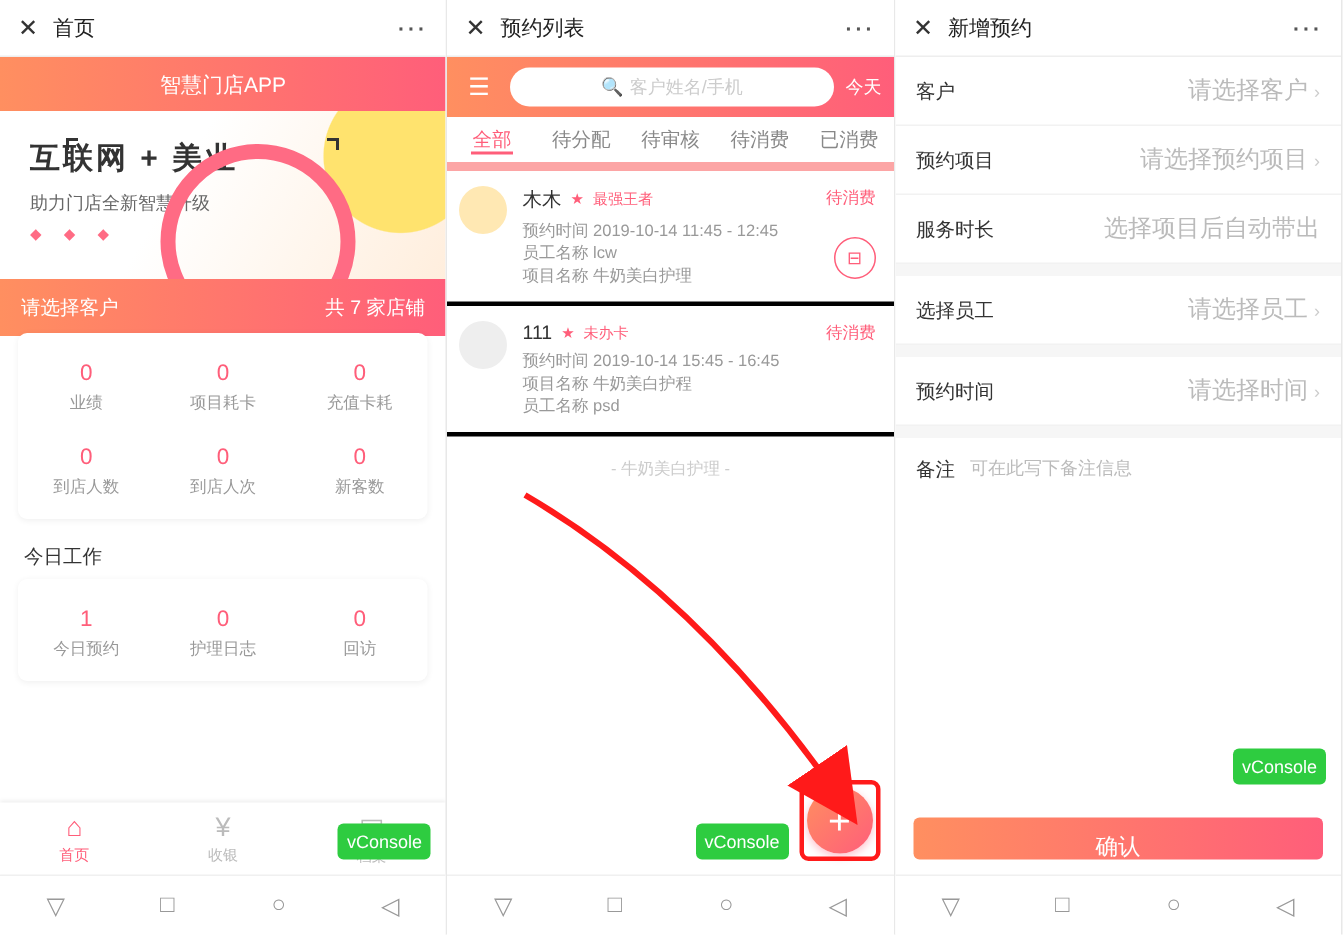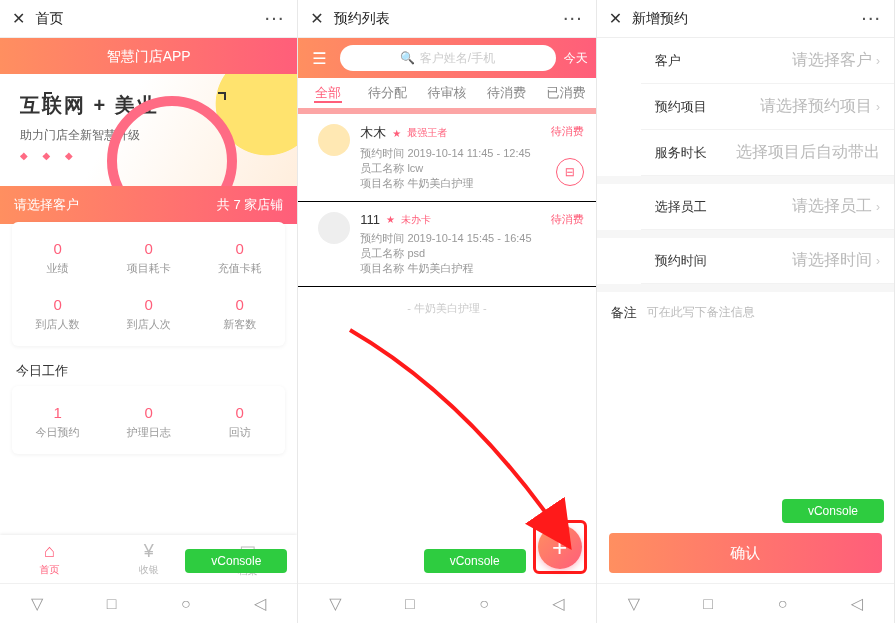--- a/index.html
+++ b/index.html
@@ -30,55 +30,55 @@
 .cell{flex:1;text-align:center;padding:10px 0;}
 .cell .v{color:#ff5e7a;font-size:15px;}
 .cell .l{color:#999;font-size:11px;margin-top:4px;}
 .sectitle{font-size:13px;color:#333;margin:16px 16px 6px;}
 .card2{background:#fff;margin:0 12px;border-radius:6px;box-shadow:0 1px 4px rgba(0,0,0,0.06);padding:8px 0 4px;}
 
 .tabbar{position:absolute;bottom:0;left:0;right:0;height:48px;background:#fff;display:flex;align-items:center;box-shadow:0 -1px 3px rgba(0,0,0,0.08);}
 .tabitem{flex:1;text-align:center;font-size:10px;color:#bbb;}
 .tabitem.active{color:#ff5e7a;}
 .tabicon{font-size:18px;display:block;margin-bottom:1px;}
-.vconsole{position:absolute;right:10px;bottom:10px;background:#2ecc40;color:#fff;font-size:12px;padding:5px 26px;border-radius:4px;z-index:5;margin-top:48px;}
+.vconsole{position:absolute;right:10px;bottom:10px;background:#2ecc40;color:#fff;font-size:12px;padding:5px 6px;border-radius:4px;z-index:5;margin-top:48px;}
 
 .searchbar{height:40px;background:linear-gradient(90deg,#ff8f60,#ff5e7a);display:flex;align-items:center;padding:0 8px;gap:8px;}
 .listicon{width:26px;height:26px;border-radius:4px;display:flex;align-items:center;justify-content:center;color:#fff;}
 .searchbox{flex:1;background:#fff;border-radius:14px;height:26px;display:flex;align-items:center;justify-content:center;color:#ccc;font-size:12px;gap:4px;}
 .today{color:#fff;font-size:12px;}
 .tabs{display:flex;height:36px;align-items:center;font-size:13px;color:#888;border-bottom:6px solid #fca5a5;}
 .tabs div{flex:1;text-align:center;position:relative;}
 .tabs .active{color:#ff5e7a;}
 .tabs .active::after{content:"";position:absolute;bottom:-1px;left:50%;transform:translateX(-50%);width:28px;height:2px;background:#ff5e7a;}
 
-.item{display:flex;padding:10px 20px;border-bottom:1px solid #000000;position:relative;}
+.item{display:flex;padding:10px 8px;border-bottom:3px solid #000000;position:relative;}
 .avatar{width:32px;height:32px;border-radius:50%;background:#ffe8b3;margin-right:10px;flex-shrink:0;}
 .avatar.grey{background:#eee;}
 .itembody{flex:1;font-size:11px;color:#999;}
 .itemhead{display:flex;align-items:center;gap:6px;margin-bottom:4px;}
 .itemname{color:#333;font-size:13px;}
 .tag{font-size:10px;color:#ff5e7a;}
 .star{color:#ff5e7a;font-size:10px;}
 .status{position:absolute;right:12px;top:10px;color:#ff5e7a;font-size:11px;}
 .scanbtn{position:absolute;right:12px;top:44px;width:28px;height:28px;border:1px solid #ff5e7a;border-radius:50%;display:flex;align-items:center;justify-content:center;color:#ff5e7a;font-size:12px;}
 .loaded{text-align:center;color:#ccc;font-size:11px;margin-top:14px;}
 
 .fab{position:absolute;right:14px;bottom:14px;width:44px;height:44px;border-radius:50%;background:linear-gradient(135deg,#ff8f60,#ff5e7a);color:#fff;display:flex;align-items:center;justify-content:center;font-size:26px;box-shadow:0 2px 6px rgba(255,94,122,0.4);z-index:3;}
 .fabbox{position:absolute;right:9px;bottom:9px;width:54px;height:54px;border:3px solid #ff1a1a;border-radius:6px;z-index:4;}
 
-.formrow{display:flex;align-items:center;padding:12px 14px;border-bottom:1px solid #f2f2f2;font-size:13px;margin-left:44px;}
+.formrow{display:flex;align-items:center;padding:12px 14px;border-bottom:1px solid #f2f2f2;font-size:13px;}
 .formrow .label{width:64px;color:#333;}
 .formrow .value{flex:1;text-align:right;color:#bbb;font-size:16px;}
 .formrow .chev{color:#ccc;margin-left:4px;font-size:12px;}
 .gap{height:8px;background:#f6f6f6;}
 .remark{display:flex;padding:12px 14px;font-size:13px;gap:10px;}
 .remark .label{color:#333;}
 .remark .value{color:#bbb;font-size:12px;}
-.confirm{position:absolute;bottom:10px;left:12px;right:12px;height:40px;background:linear-gradient(90deg,#ff8f60,#ff5e7a);color:#fff;text-align:center;line-height:40px;border-radius:4px;font-size:15px;}
+.confirm{position:absolute;bottom:10px;left:12px;right:12px;height:28px;background:linear-gradient(90deg,#ff8f60,#ff5e7a);color:#fff;text-align:center;line-height:40px;border-radius:4px;font-size:15px;}
 
 .arrow{position:absolute;z-index:10;pointer-events:none;}
 </style>
 </head>
 <body>
 
 <div class="phone">
   <div class="topbar">
     <span class="close">✕</span>
     <span class="title">首页</span>
@@ -210,22 +210,22 @@
 
     <div class="item">
       <div class="avatar grey"></div>
       <div class="itembody">
         <div class="itemhead">
           <span class="itemname">111</span>
           <span class="star">★</span>
           <span class="tag">未办卡</span>
         </div>
         <div>预约时间 2019-10-14 15:45 - 16:45</div>
+        <div>项目名称 牛奶美白护程</div>
         <div>员工名称 psd</div>
-        <div>项目名称 牛奶美白护程</div>
       </div>
       <div class="status">待消费</div>
     </div>
 
     <div class="loaded">- 牛奶美白护理 -</div>
 
     <div class="fab">+</div>
     <div class="fabbox"></div>
     <div class="vconsole" style="right:70px">vConsole</div>
   </div>

